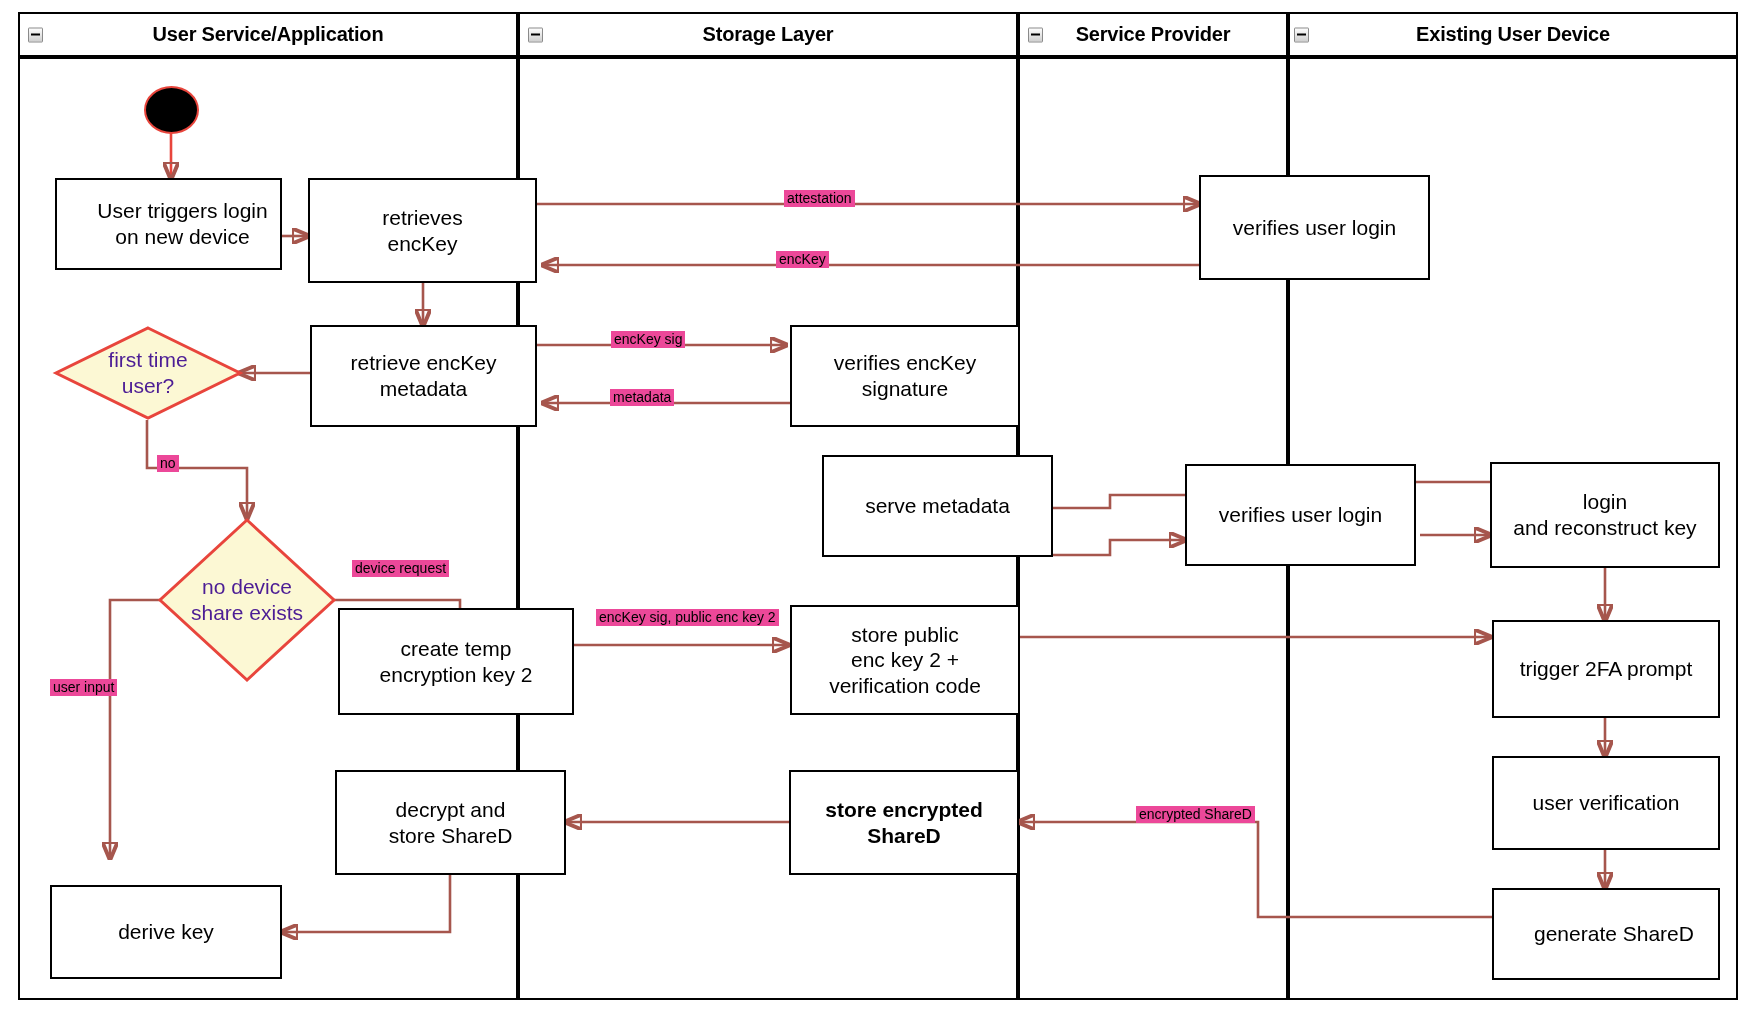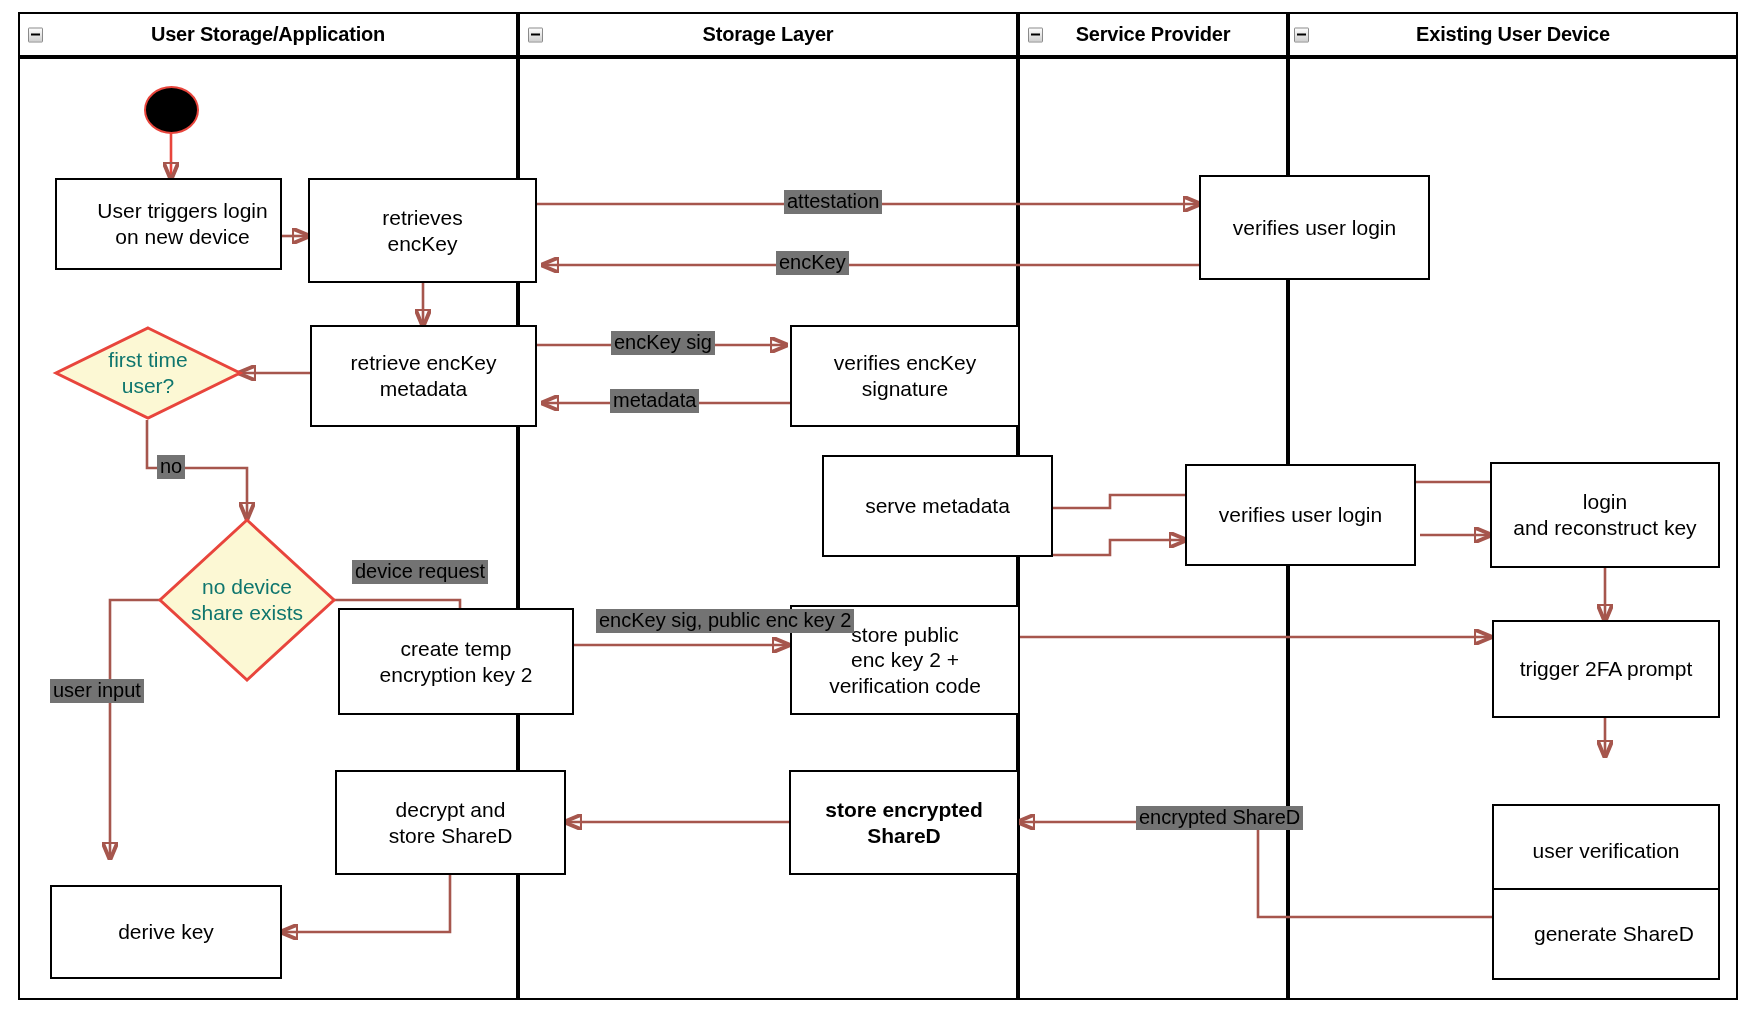--- a/index.html
+++ b/index.html
@@ -97,21 +97,21 @@
   .diamond-label {
     position: absolute;
     left: 0; top: 0;
     width: 100%; height: 100%;
     display: flex;
     align-items: center;
     justify-content: center;
     text-align: center;
     font-size: 21px;
     line-height: 1.22;
-    color: #0f766e;
+    color: #4c1d95;
     white-space: pre-line;
     pointer-events: none;
   }
 
   
   #edges {
     position: absolute;
     left: 0; top: 0;
     width: 1756px;
     height: 1026px;
@@ -119,39 +119,39 @@
   }
   #edges path, #edges line, #edges polyline {
     fill: none;
     stroke: #a6564d;
     stroke-width: 2.6;
   }
   #edges .red-arrow { stroke: #e8453c; fill: none; stroke-width: 2.6; }
 
   .edge-label {
     position: absolute;
-    font-size: 20px;
+    font-size: 14px;
     color: #000000;
-    background: #737373;
+    background: #ec4899;
     padding: 0 3px;
     white-space: nowrap;
     line-height: 1.18;
     text-align: center;
   }
 </style>
 </head>
 <body>
 
 <div id="canvas">
 
   <div class="lane-header" style="left:18px; top:12px; width:500px; height:45px;">
     <span class="collapse-icon">
         <i></i>
       </span>
-    <span class="lane-title">User Storage/Application</span>
+    <span class="lane-title">User Service/Application</span>
   </div>
   <div class="lane-header" style="left:518px; top:12px; width:500px; height:45px;">
     <span class="collapse-icon">
         <i></i>
       </span>
     <span class="lane-title">Storage Layer</span>
   </div>
   <div class="lane-header" style="left:1018px; top:12px; width:270px; height:45px;">
     <span class="collapse-icon">
         <i></i>
@@ -276,21 +276,21 @@
 
   <div class="node" style="left:1199px; top:175px; width:231px; height:105px;">verifies user login</div>
 
   <div class="node" style="left:1185px; top:464px; width:231px; height:102px;">verifies user login</div>
 
   <div class="node" style="left:1490px; top:462px; width:230px; height:106px;">login
 and reconstruct key</div>
 
   <div class="node" style="left:1492px; top:620px; width:228px; height:98px;">trigger 2FA prompt</div>
 
-  <div class="node" style="left:1492px; top:756px; width:228px; height:94px;margin-top:48px;">user verification</div>
+  <div class="node" style="left:1492px; top:756px; width:228px; height:94px;">user verification</div>
 
   <div class="node" style="left:1492px; top:888px; width:228px; height:92px;padding-left:20px;">generate ShareD</div>
 
   <div class="edge-label" style="left:784px; top:190px;">attestation</div>
 
   <div class="edge-label" style="left:776px; top:251px;">encKey</div>
 
   <div class="edge-label" style="left:611px; top:331px;">encKey sig</div>
 
   <div class="edge-label" style="left:610px; top:389px;">metadata</div>

